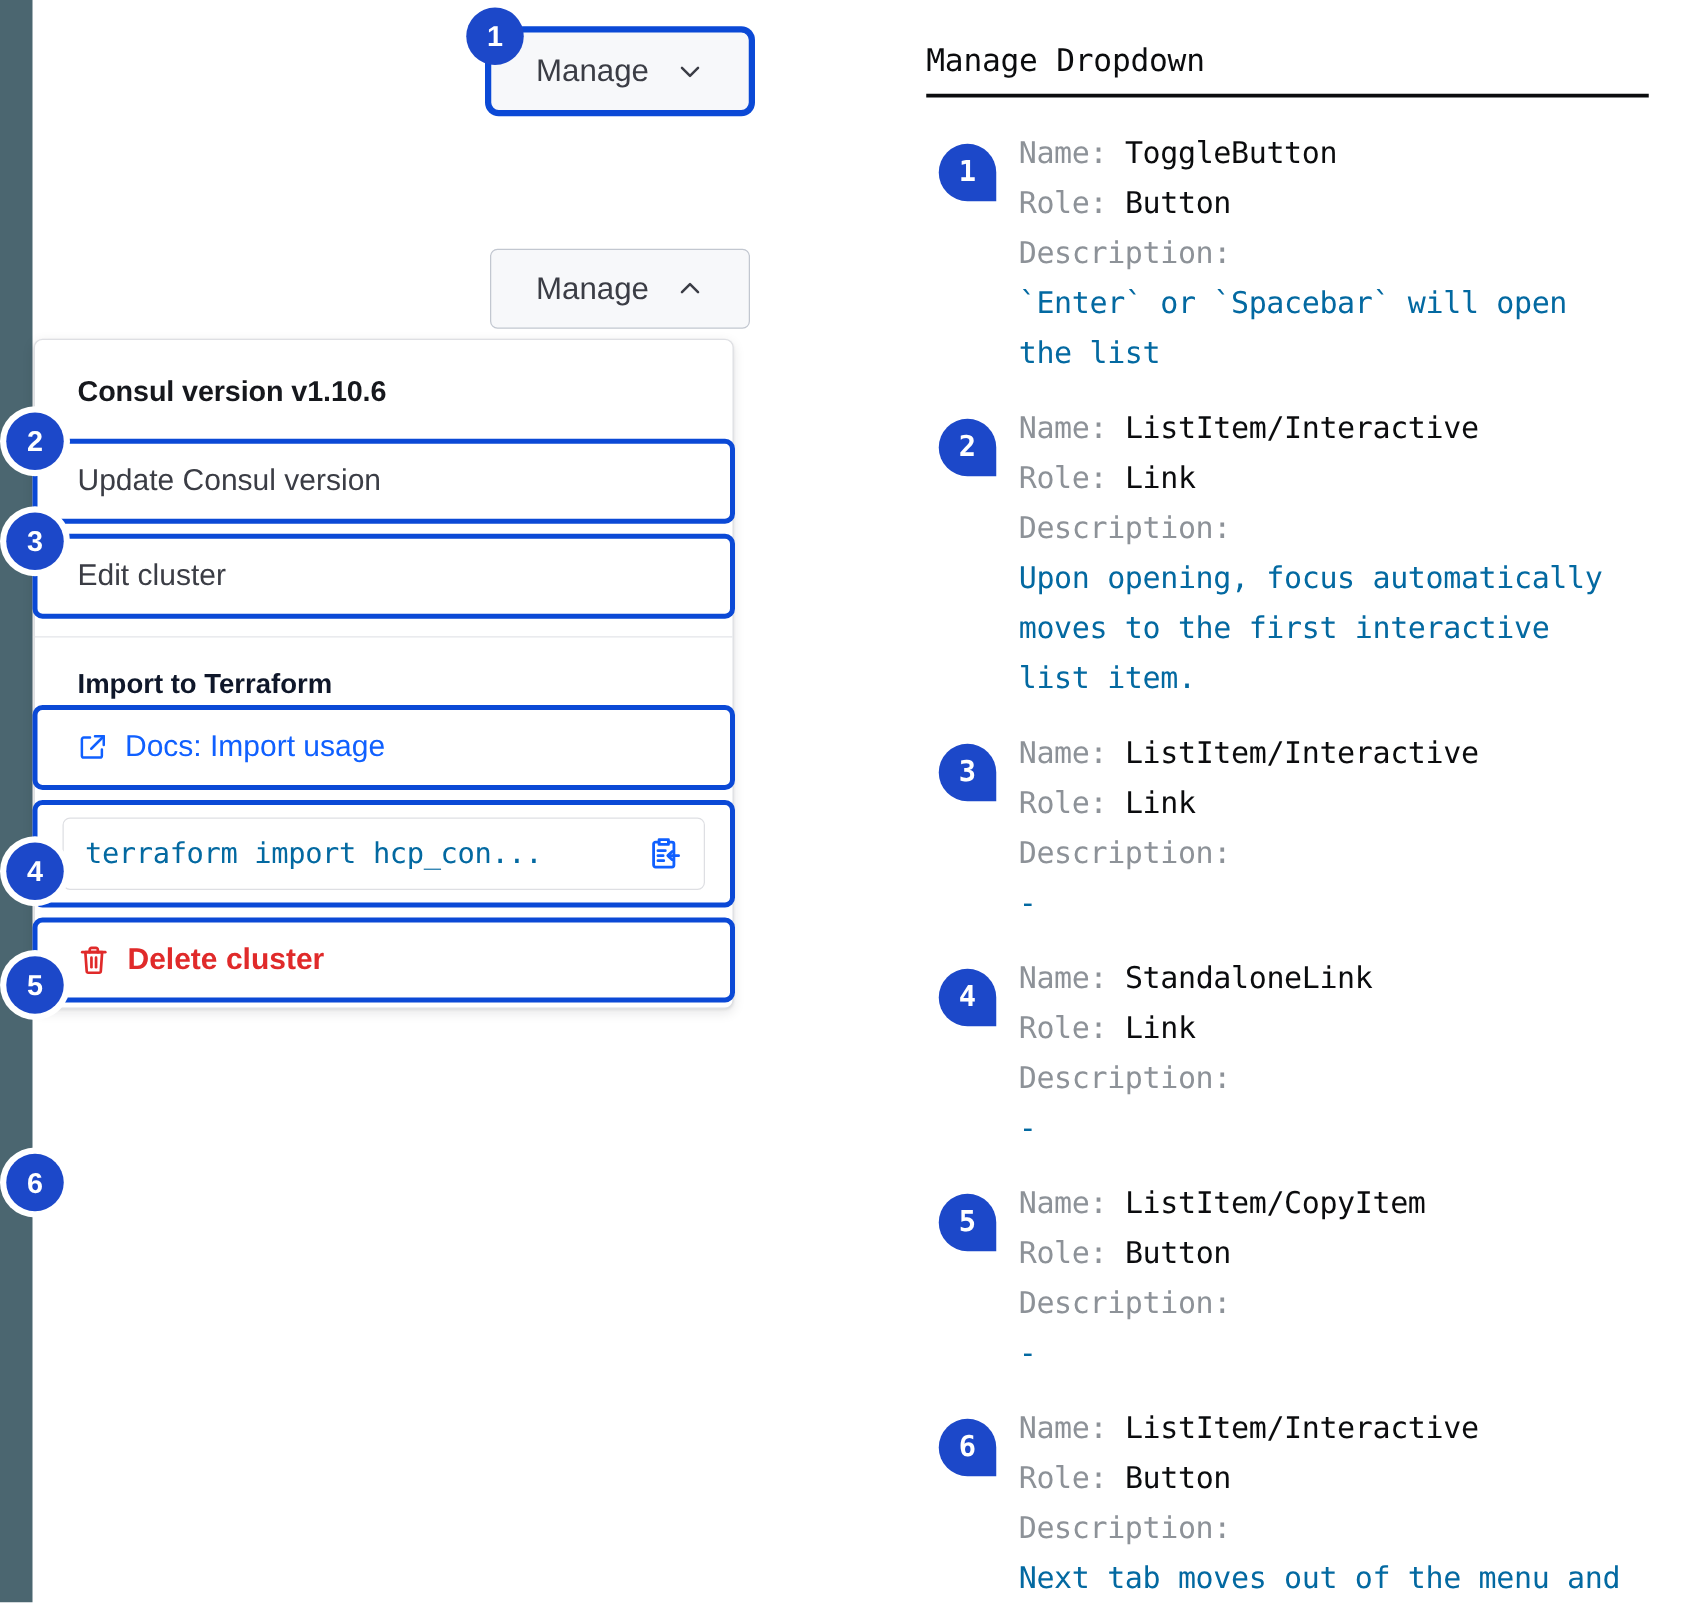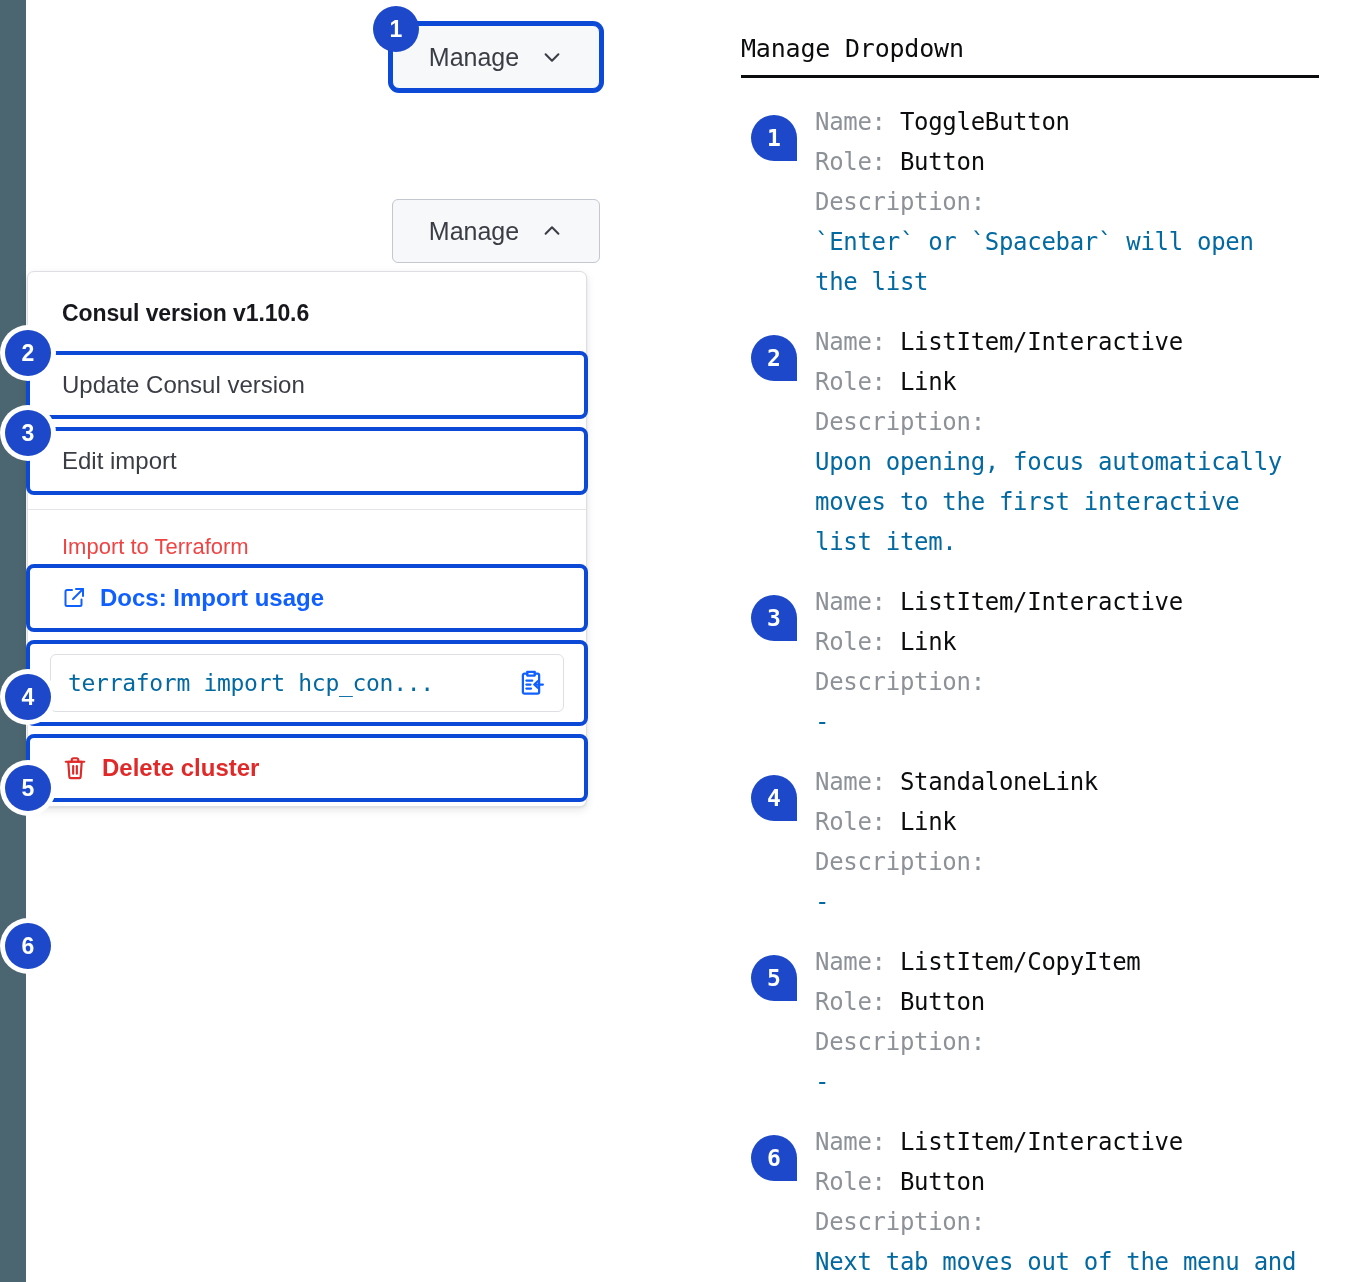--- a/index.html
+++ b/index.html
@@ -68,29 +68,29 @@
     padding: 20px 34px;
     font-size: 24px; color: #3b3d45;
     background: #fff;
   }
   .dd-item.focused {
     border: 4px solid #0b49d6;
     border-radius: 8px;
     margin: 0 -2px;
     padding: 16px 32px;
   }
-  .dd-item.link { color: #1060ff; font-weight: bold; font-size: 24px; }
+  .dd-item.link { color: #1060ff; font-weight: normal; font-size: 24px; }
   .dd-item.danger { color: #e02a2a; font-weight: bold; font-size: 24px; }
 
   .dd-body {
     padding: 10px 34px 20px 34px;
     font-size: 22px; line-height: 1.36; color: #6f7682;
   }
   .dd-body-title {
-    font-size: 22px; font-weight: normal; color: #ef4444;
+    font-size: 22px; font-weight: bold; color: #0f172a;
     padding: 18px 28px 4px 34px;
   }
   .code-box {
     display: flex; align-items: center; justify-content: space-between;
     border: 1px solid #dedfe3; border-radius: 6px;
     background: #fff;
     padding: 13px 17px;
   }
   .code-text {
     font-family: "DejaVu Sans Mono", monospace;
@@ -177,21 +177,21 @@
 
     <div class="dropdown">
 
       <div class="dd-heading">Consul version v1.10.6</div>
 
       <div class="dd-item focused">
         <span>Update Consul version</span>
       </div>
 
       <div class="dd-item focused" style="margin-top:8px;">
-        <span>Edit import</span>
+        <span>Edit cluster</span>
       </div>
 
       <div class="dd-divider" style="margin-top:14px;"></div>
 
       <div class="dd-body-title">Import to Terraform</div>
 
       <div class="dd-item focused link">
         <span style="display:flex;">
           <svg viewBox="0 0 24 24" width="24" height="24" fill="none" stroke="#1060ff" stroke-width="2" stroke-linecap="round" stroke-linejoin="round">
             <path d="M10 4H5a1.5 1.5 0 0 0-1.5 1.5v13A1.5 1.5 0 0 0 5 20h13a1.5 1.5 0 0 0 1.5-1.5v-5"></path>

